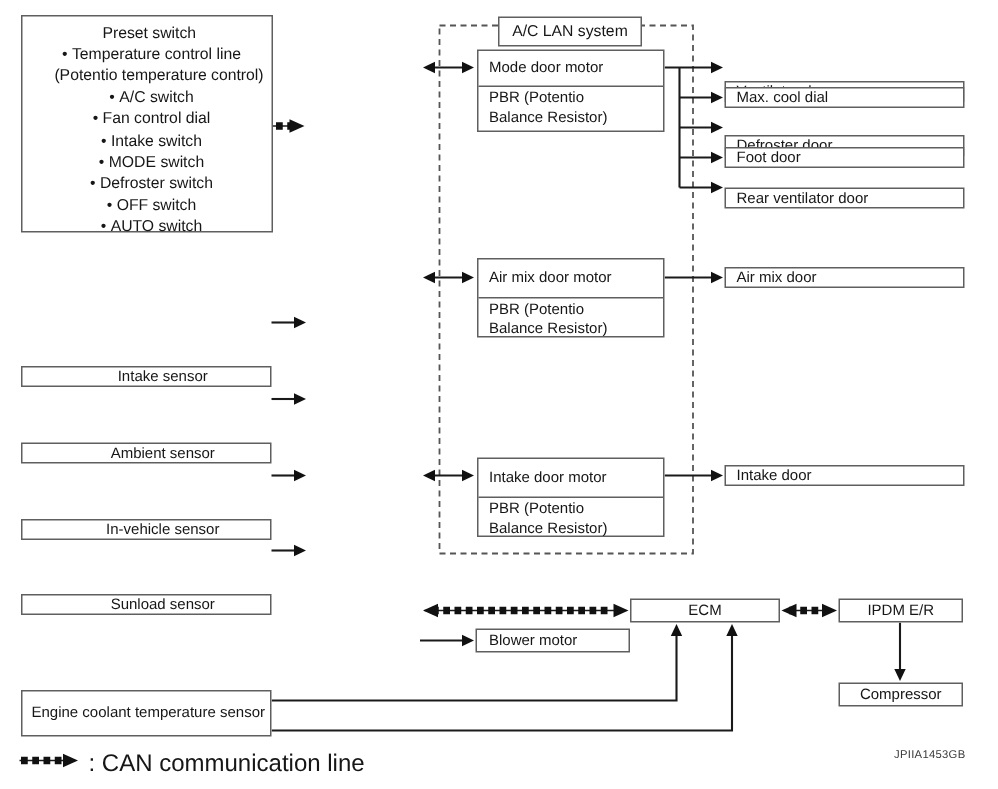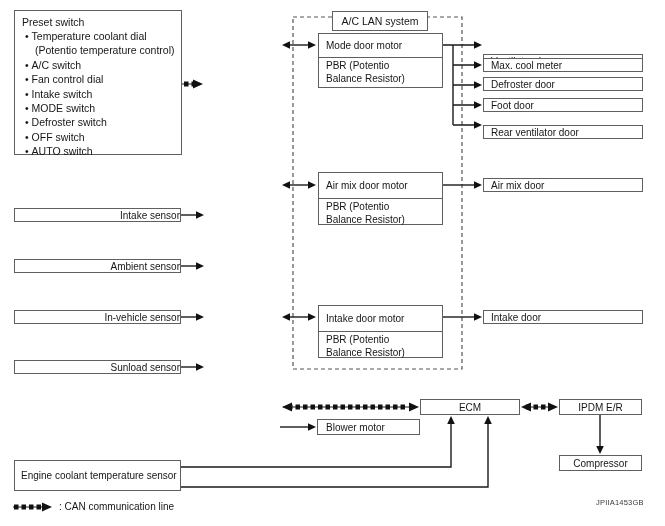--- a/index.html
+++ b/index.html
@@ -6,24 +6,24 @@
   .stage{
     position:relative;width:665px;height:526px;background:#ffffff;
     font-family:"Liberation Sans", sans-serif;color:#161616;overflow:hidden;
   }
   .wires{position:absolute;left:0;top:0;width:665px;height:526px;}
   .bx{
     position:absolute;background:#fff;border:1.5px solid #5f5f5f;
     box-sizing:border-box;font-size:10px;line-height:11px;
     display:flex;align-items:center;white-space:nowrap;
   }
-  .padL{padding-left:22px;justify-content:flex-end;}
+  .padL{padding-left:22px;justify-content:center;margin-top:36px;}
   .ctr{justify-content:center;}
   
-  .preset{left:14px;top:10px;width:168px;height:145px;display:block;padding:4px 4px 0 7px;}
+  .preset{left:14px;top:10px;width:168px;height:145px;display:block;padding:4px 4px 0 7px;text-align:center;}
   .preset .t{font-size:10.5px;line-height:14px;}
   .b-item{font-size:10.5px;line-height:14.4px;padding-left:3px;}
   .b-item::before{content:"\2022\00a0";}
   .b-note{font-size:10.5px;line-height:14.4px;padding-left:13px;}
   
   .central{left:205px;top:10px;width:75px;height:440px;display:block;padding:193px 2px 0 6px;}
   .central div{font-size:10px;line-height:14.4px;}
   .central .ind{padding-left:3px;}
   
   .lanlabel{left:332px;top:11px;width:96px;height:20px;font-size:10.5px;}
@@ -37,21 +37,21 @@
   
   .door{left:483px;width:160px;height:14px;padding-left:7px;justify-content:flex-start;}
   
   .ecm{left:420px;top:399px;width:100px;height:16px;}
   .ipdm{left:559px;top:399px;width:83px;height:16px;}
   .comp{left:559px;top:455px;width:83px;height:16px;}
   .blower{left:317px;top:419px;width:103px;height:16px;padding-left:8px;justify-content:flex-start;}
   
   .bsensor{left:14px;width:167px;height:31px;padding-left:6px;justify-content:flex-start;}
   
-  .legendtxt{position:absolute;left:59px;top:501px;font-size:10px;}
+  .legendtxt{position:absolute;left:59px;top:501px;font-size:16px;}
   .refcode{position:absolute;left:596px;top:498px;font-size:7.5px;color:#3a3a3a;letter-spacing:.2px;}
 </style>
 </head>
 <body>
 
 <div class="stage">
 
   <svg class="wires" viewBox="0 0 665 526">
     <g stroke="#1a1a1a" stroke-width="1.4" fill="none">
 
@@ -123,21 +123,21 @@
       <polygon points="282,407 292,402.5 292,411.5"></polygon>
       <polygon points="419,407 409,402.5 409,411.5"></polygon>
       <polygon points="521,407 531,402.5 531,411.5"></polygon>
       <polygon points="558,407 548,402.5 548,411.5"></polygon>
       <polygon points="52,507 42,502.5 42,511.5"></polygon>
     </g>
   </svg>
 
   <div class="bx preset">
     <div class="t">Preset switch</div>
-    <div class="b-item">Temperature coolant dial</div>
+    <div class="b-item">Temperature control line</div>
     <div class="b-note">(Potentio temperature control)</div>
     <div class="b-item">A/C switch</div>
     <div class="b-item">Fan control dial</div>
     <div class="b-item">Intake switch</div>
     <div class="b-item">MODE switch</div>
     <div class="b-item">Defroster switch</div>
     <div class="b-item">OFF switch</div>
     <div class="b-item">AUTO switch</div>
   </div>
 
@@ -179,23 +179,23 @@
     <div class="pbr">
       <div>PBR (Potentio</div>
       <div>Balance Resistor)</div>
     </div>
   </div>
 
   <div class="bx door" style="top:54px;">
       <span>Ventilator door</span>
     </div>
   <div class="bx door" style="top:58px;">
-      <span>Max. cool meter</span>
-    </div>
-  <div class="bx door" style="top:77px;">
+      <span>Max. cool dial</span>
+    </div>
+  <div class="bx door" style="top:90px;">
       <span>Defroster door</span>
     </div>
   <div class="bx door" style="top:98px;">
       <span>Foot door</span>
     </div>
   <div class="bx door" style="top:125px;">
       <span>Rear ventilator door</span>
     </div>
   <div class="bx door" style="top:178px;">
       <span>Air mix door</span>

